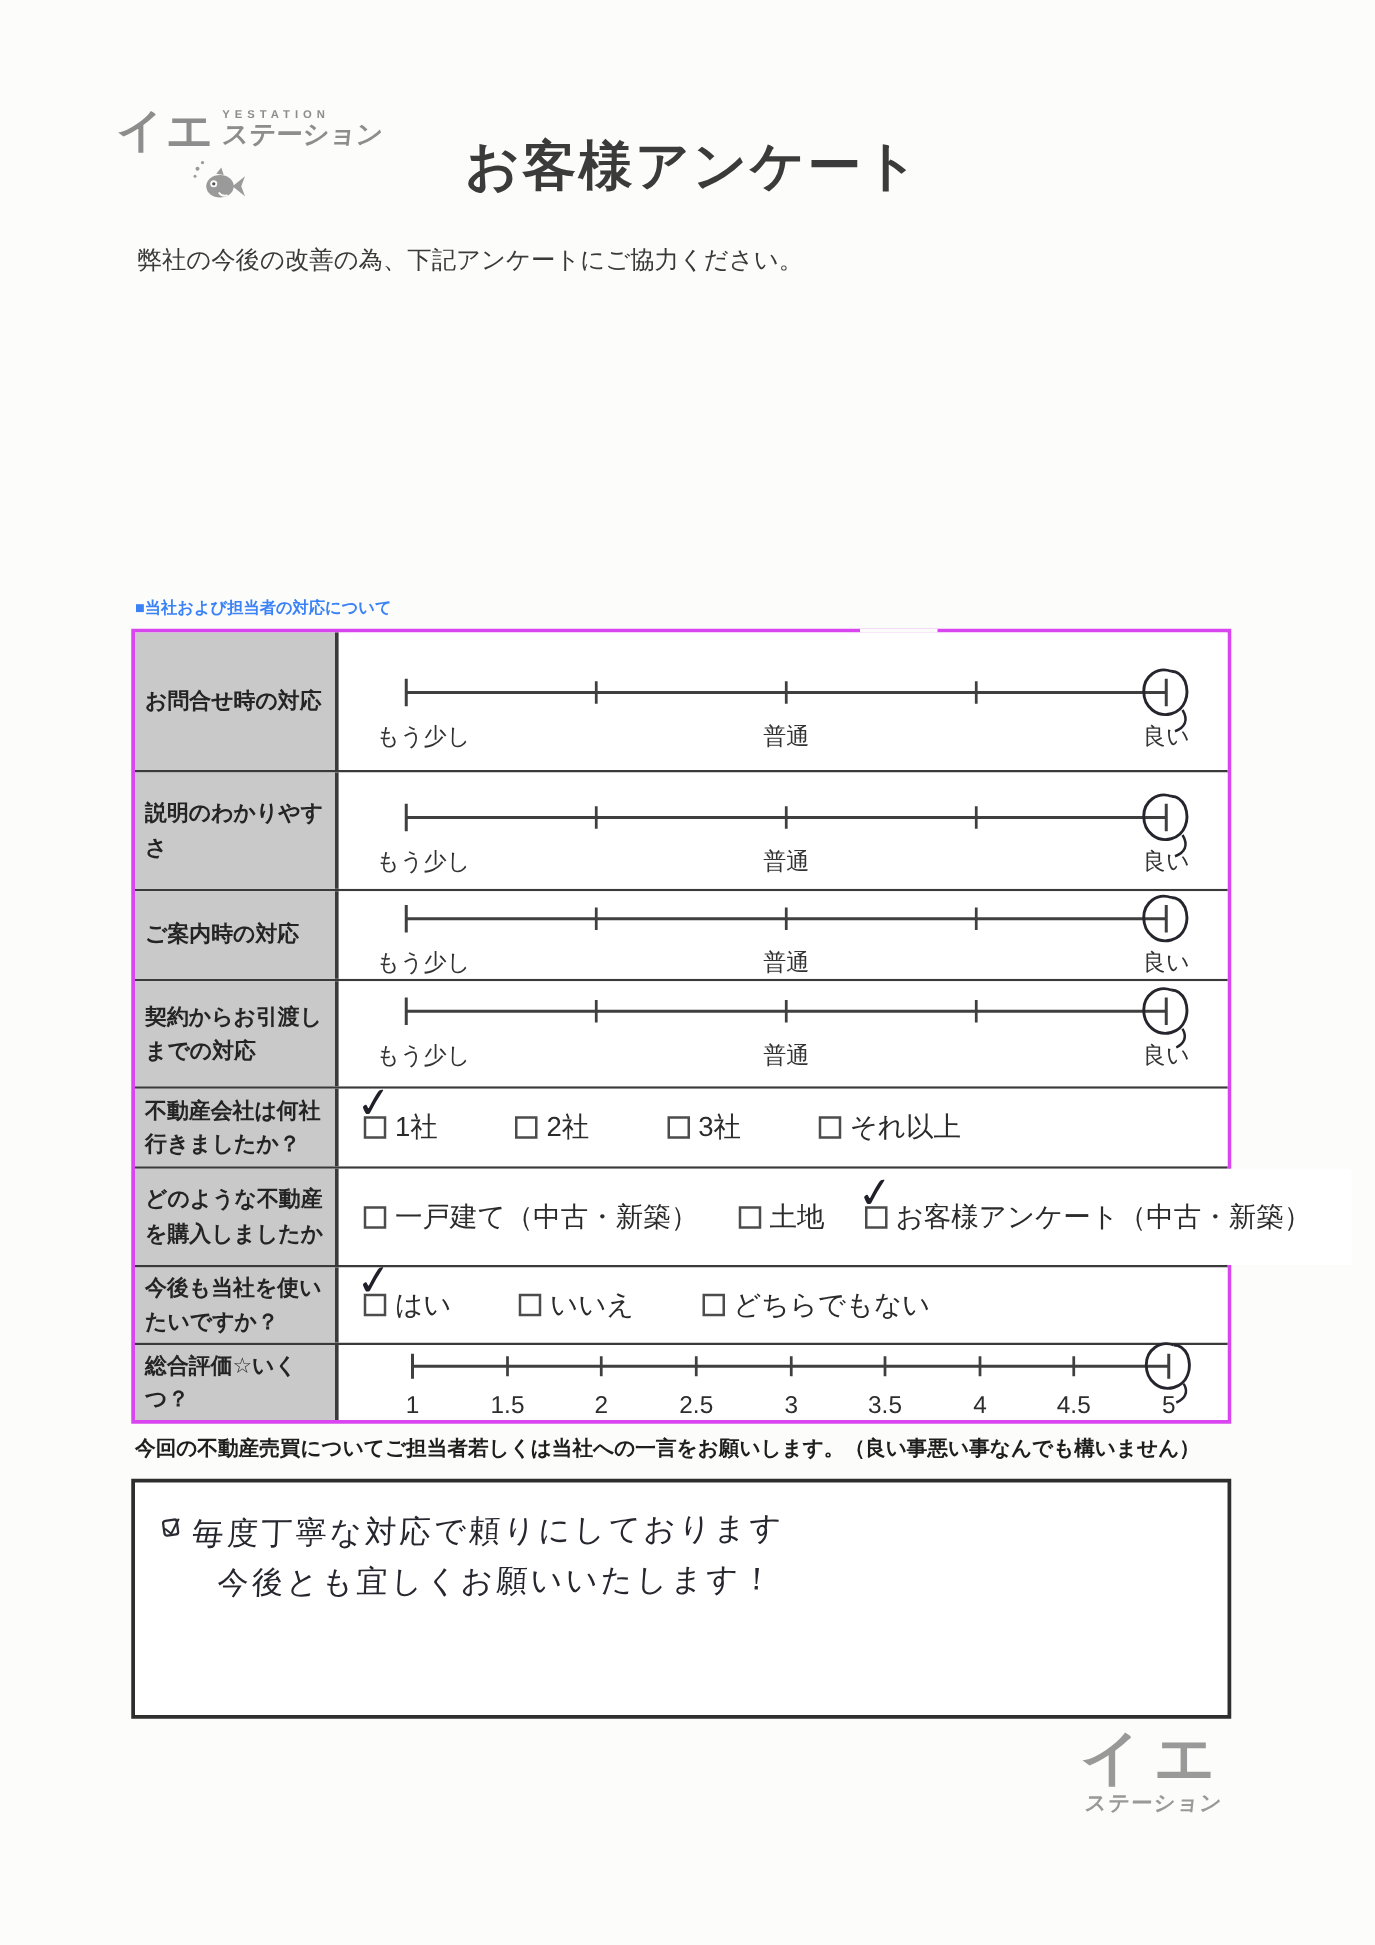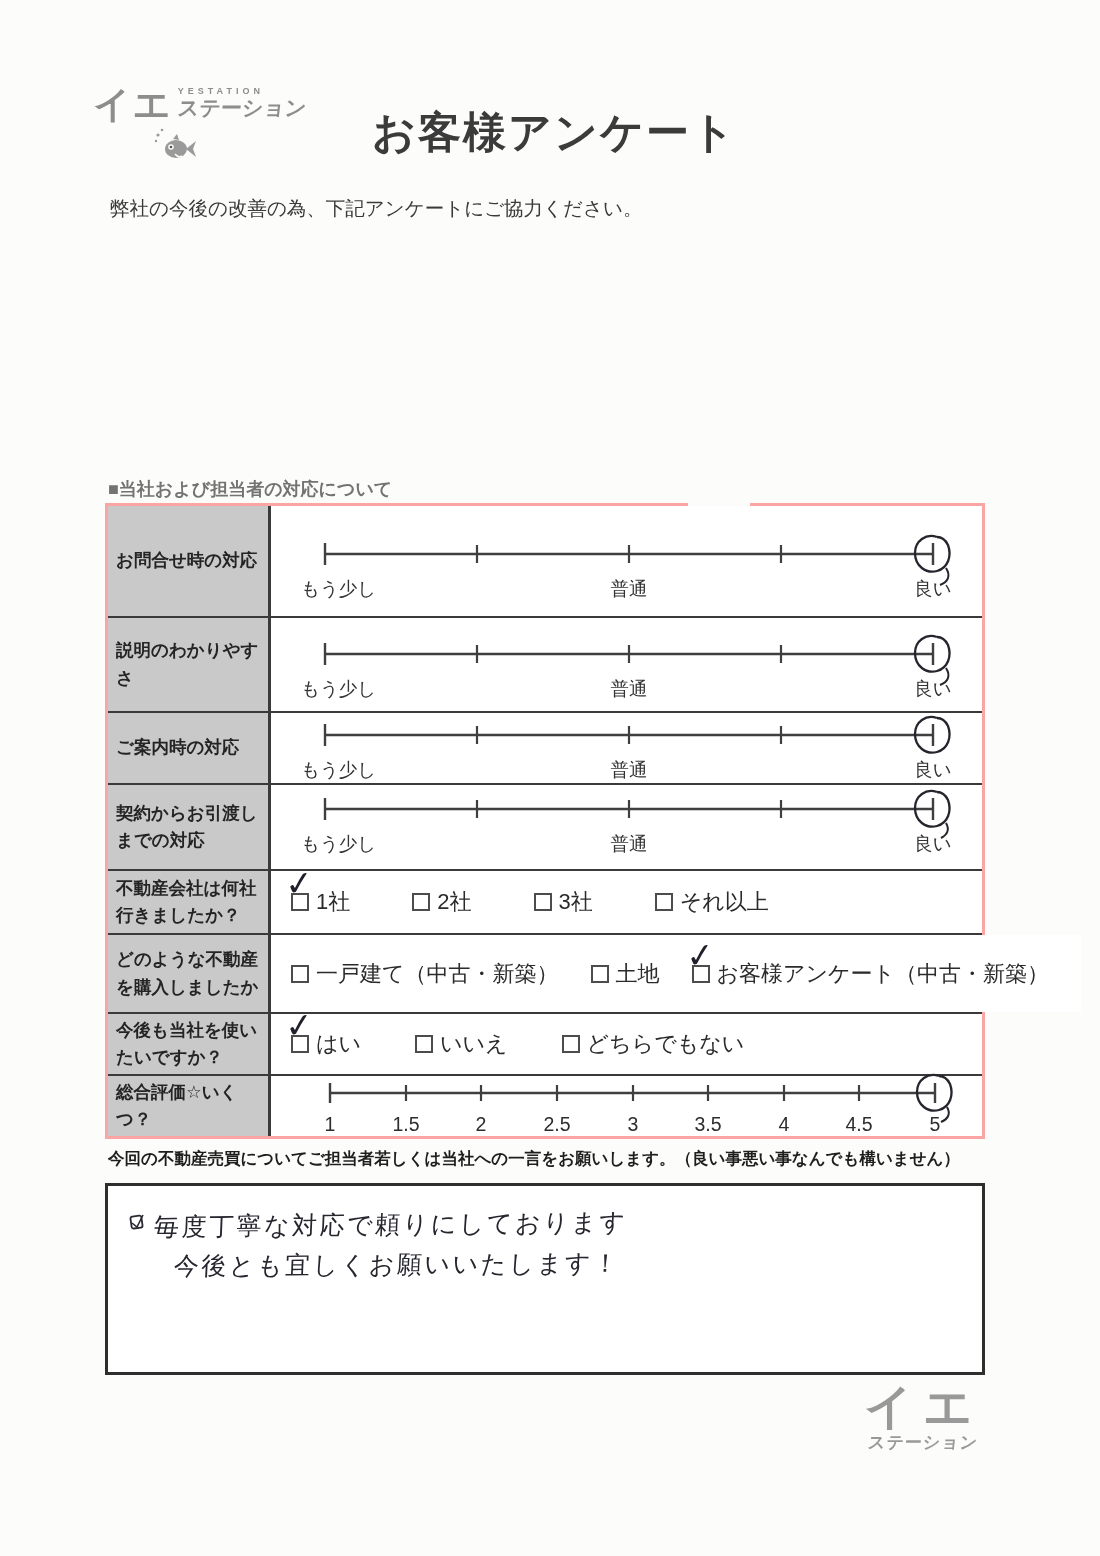--- a/index.html
+++ b/index.html
@@ -17,24 +17,24 @@
   .logo-row{display:flex;align-items:flex-start;}
   .logo-ie{font-size:37px;font-weight:900;letter-spacing:2px;line-height:1;color:#8d8d8d;}
   .logo-col{margin-left:5px;}
   .logo-en{display:block;font-size:9px;font-weight:bold;letter-spacing:4px;color:#8d8d8d;}
   .logo-station{display:block;font-size:21px;font-weight:800;transform:skewX(-6deg);color:#8d8d8d;line-height:1.1;}
   .fish-wrap{margin:4px 0 0 58px;}
   
   .title{position:absolute;left:372px;top:104px;margin:0;font-size:43px;font-weight:800;
          letter-spacing:2px;color:#3b3b3b;}
   .intro{position:absolute;left:110px;top:190px;font-size:19.5px;line-height:37px;color:#3a3a3a;}
-  .section-heading{position:absolute;left:108px;top:477px;font-size:18px;font-weight:600;color:#737373;}
+  .section-heading{position:absolute;left:108px;top:477px;font-size:13px;font-weight:600;color:#3b82f6;}
   
   .table{position:absolute;left:105px;top:503px;width:880px;
-         border:3px solid #fca5a5;background:#fff;box-sizing:border-box;}
+         border:3px solid #d946ef;background:#fff;box-sizing:border-box;}
   .border-gap{position:absolute;top:-3px;left:580px;width:62px;height:3px;background:#fcfcfa;z-index:3;}
   .trow{display:flex;box-sizing:border-box;}
   .trow + .trow{border-top:2.5px solid #3a3a3a;}
   .th{width:163px;min-width:163px;box-sizing:border-box;background:#c9c9c9;
       border-right:3px solid #3a3a3a;padding:4px 8px;display:flex;align-items:center;
       font-size:17.5px;font-weight:bold;color:#242424;white-space:pre-line;line-height:1.55;}
   .td{flex:1;position:relative;background:#fff;}
   
   .scale{position:absolute;left:14px;width:690px;}
   .s1{top:26px}.s2{top:14px}.s3{top:0px}.s4{top:2px}

